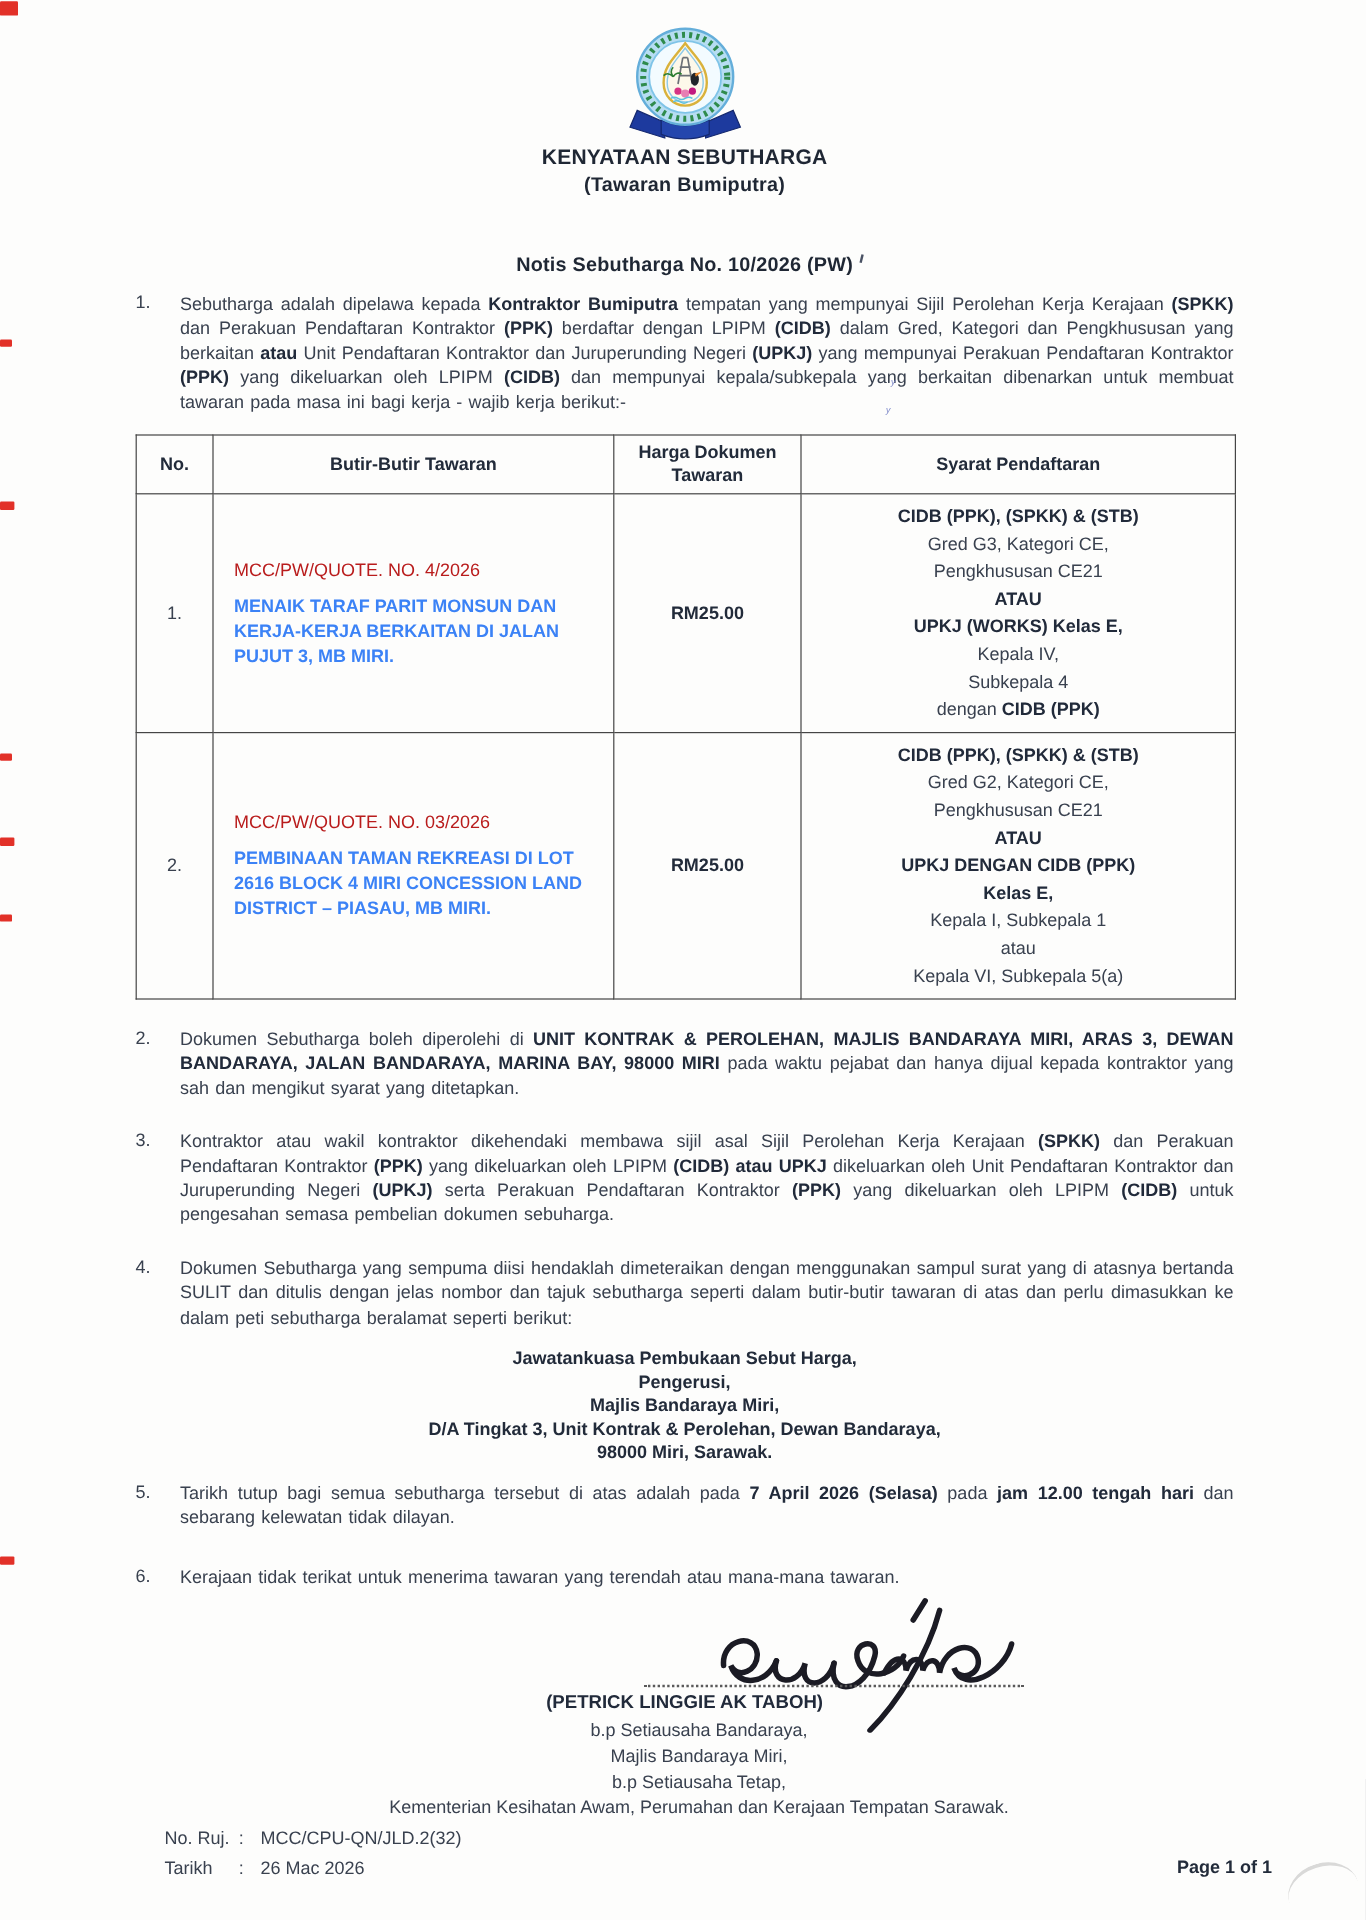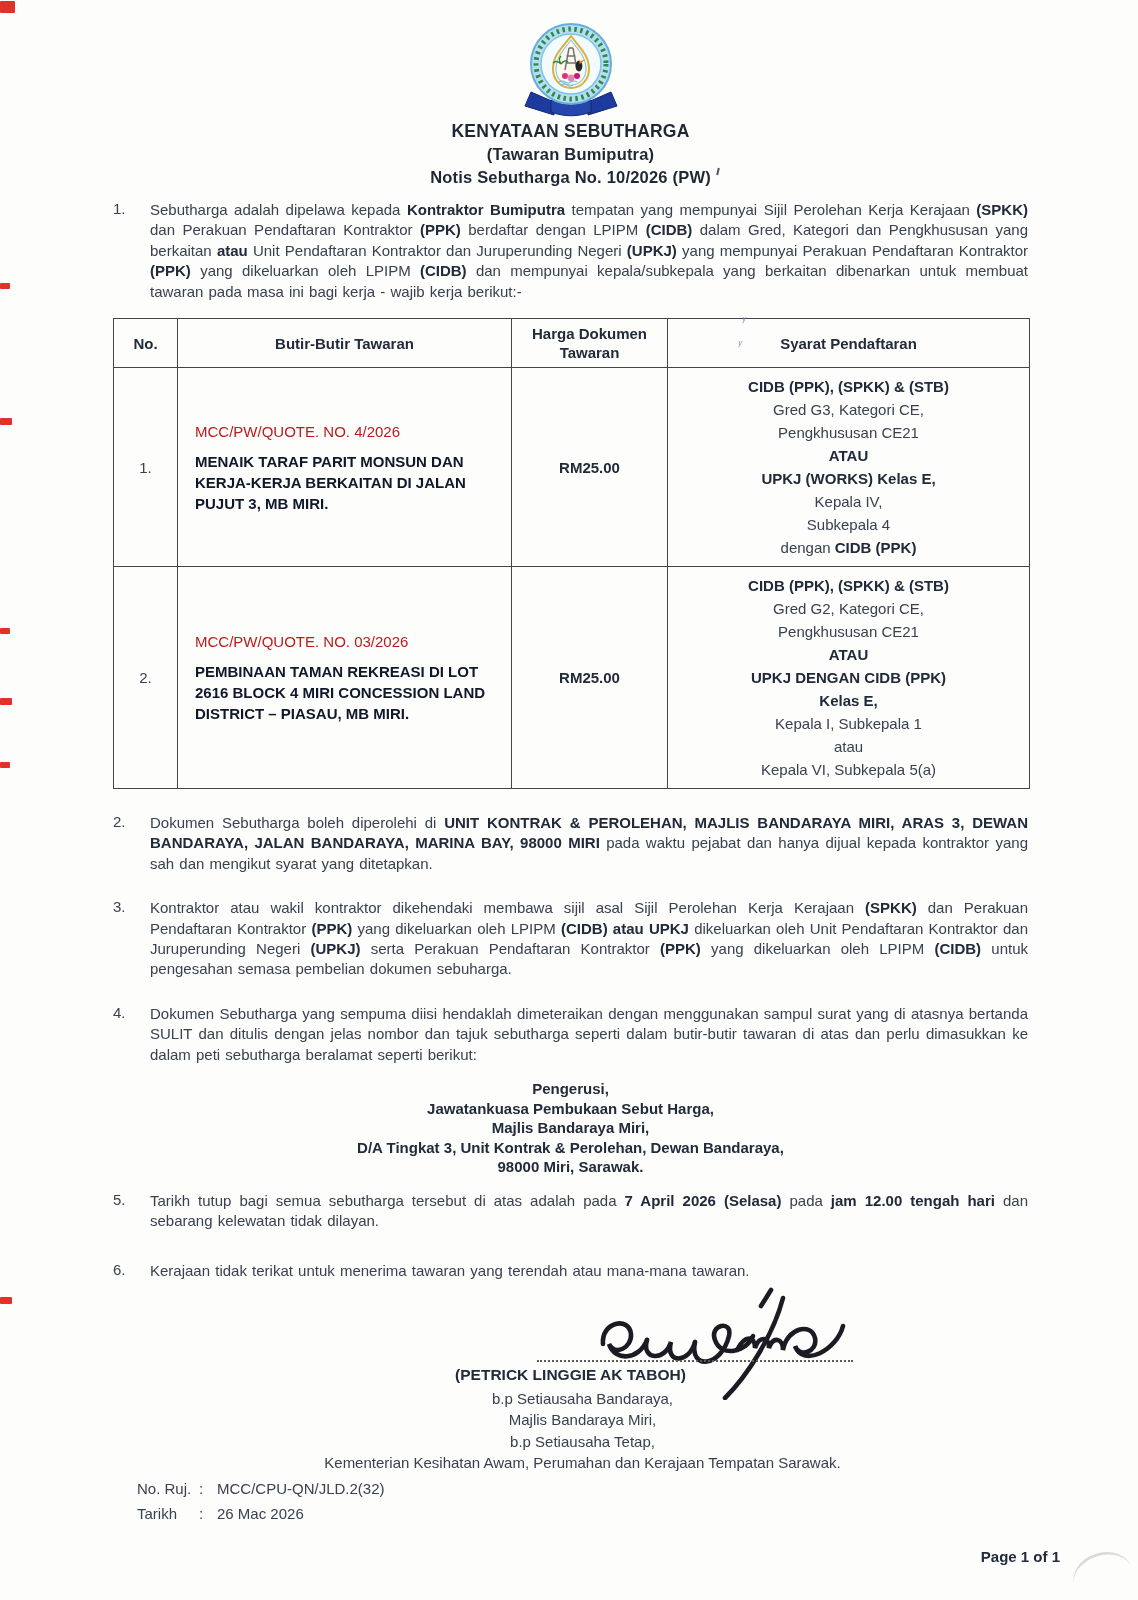--- a/index.html
+++ b/index.html
@@ -15,37 +15,37 @@
     padding:22px 110px 0 113px;
   }
   .b{font-weight:700;color:#212a3a;margin-top:12px;}
   
   .redmark{position:absolute;left:0;background:#e23128;border-radius:1px;}
   
   .hdr{text-align:center;}
   .logo{display:block;margin:0 auto 2px auto;}
   .title-line{font-weight:700;color:#1f2734;font-size:17.5px;line-height:23px;letter-spacing:.2px;}
   .title-line.sub{font-size:16.5px;}
-  .notice-wrap{position:relative;display:inline-block;}
+  .notice-wrap{position:relative;display:inline-block;margin-top:44px;}
   .tick{position:absolute;right:-8px;top:2px;width:2px;height:7px;background:#4a5264;transform:rotate(14deg);}
   
   .clause{display:grid;grid-template-columns:37px 1fr;margin-top:24px;}
   .clause .num{font-size:15px;color:#39414f;}
   .clause .body{font-size:15px;line-height:20.4px;text-align:justify;word-spacing:1px;}
   .clause.first{margin-top:11px;}
   
   table.quote{border-collapse:collapse;margin-top:16px;width:880px;table-layout:fixed;}
   table.quote th,table.quote td{border:1.6px solid #454545;vertical-align:middle;font-size:15px;}
   table.quote th{font-weight:700;color:#222b3a;padding:5px 4px;line-height:19px;}
   td.c-no{text-align:center;width:55px;}
   td.c-butir{width:325px;padding:10px 14px 10px 17px;}
   td.c-harga{width:147px;text-align:center;font-weight:700;color:#222b3a;}
   td.c-syarat{width:353px;text-align:center;padding:7px 6px;}
   .butir-ref{font-weight:400;color:#b91c1c;line-height:21px;margin-bottom:9px;}
-  .butir-title{font-weight:700;color:#0f172a;line-height:21px;}
+  .butir-title{font-weight:700;color:#3b82f6;line-height:21px;}
   .syarat div{line-height:23px;}
   
   .speck{position:absolute;color:#7a86c8;font-size:11px;font-style:italic;}
   
   .addr{margin-top:14px;text-align:center;font-weight:700;color:#222b3a;font-size:15px;line-height:19.5px;}
   .sigblock{position:relative;margin-top:4px;height:168px;text-align:center;}
   .sig-svg{position:absolute;left:472px;top:-6px;}
   .dotline{position:absolute;left:424px;top:74px;width:316px;border-bottom:2.5px dotted #5a5a5a;}
   .sig-name{position:absolute;top:80px;left:0;width:100%;font-weight:700;color:#212a3a;font-size:15.5px;}
   .sig-lines{position:absolute;top:102px;left:12px;width:100%;font-size:15px;line-height:21.5px;}
@@ -176,22 +176,22 @@
   <div class="clause">
     <div class="num">3.</div>
     <div class="body"><span>Kontraktor atau wakil kontraktor dikehendaki membawa sijil asal Sijil Perolehan Kerja Kerajaan </span><span class="b">(SPKK)</span><span> dan Perakuan Pendaftaran Kontraktor </span><span class="b">(PPK)</span><span> yang dikeluarkan oleh LPIPM </span><span class="b">(CIDB) atau UPKJ</span><span> dikeluarkan oleh Unit Pendaftaran Kontraktor dan Juruperunding Negeri </span><span class="b">(UPKJ)</span><span> serta Perakuan Pendaftaran Kontraktor </span><span class="b">(PPK)</span><span> yang dikeluarkan oleh LPIPM </span><span class="b">(CIDB)</span><span> untuk pengesahan semasa pembelian dokumen sebuharga.</span></div>
   </div>
   <div class="clause">
     <div class="num">4.</div>
     <div class="body"><span>Dokumen Sebutharga yang sempuma diisi hendaklah dimeteraikan dengan menggunakan sampul surat yang di atasnya bertanda SULIT dan ditulis dengan jelas nombor dan tajuk sebutharga seperti dalam butir-butir tawaran di atas dan perlu dimasukkan ke dalam peti sebutharga beralamat seperti berikut:</span></div>
   </div>
 
   <div class="addr">
+    <div>Jawatankuasa Pembukaan Sebut Harga,</div>
     <div>Pengerusi,</div>
-    <div>Jawatankuasa Pembukaan Sebut Harga,</div>
     <div>Majlis Bandaraya Miri,</div>
     <div>D/A Tingkat 3, Unit Kontrak &amp; Perolehan, Dewan Bandaraya,</div>
     <div>98000 Miri, Sarawak.</div>
   </div>
 
   <div class="clause" style="margin-top:14px;">
     <div class="num">5.</div>
     <div class="body"><span>Tarikh tutup bagi semua sebutharga tersebut di atas adalah pada </span><span class="b">7 April 2026 (Selasa)</span><span> pada </span><span class="b">jam 12.00 tengah hari</span><span> dan sebarang kelewatan tidak dilayan.</span></div>
   </div>
   <div class="clause" style="margin-top:30px;">

